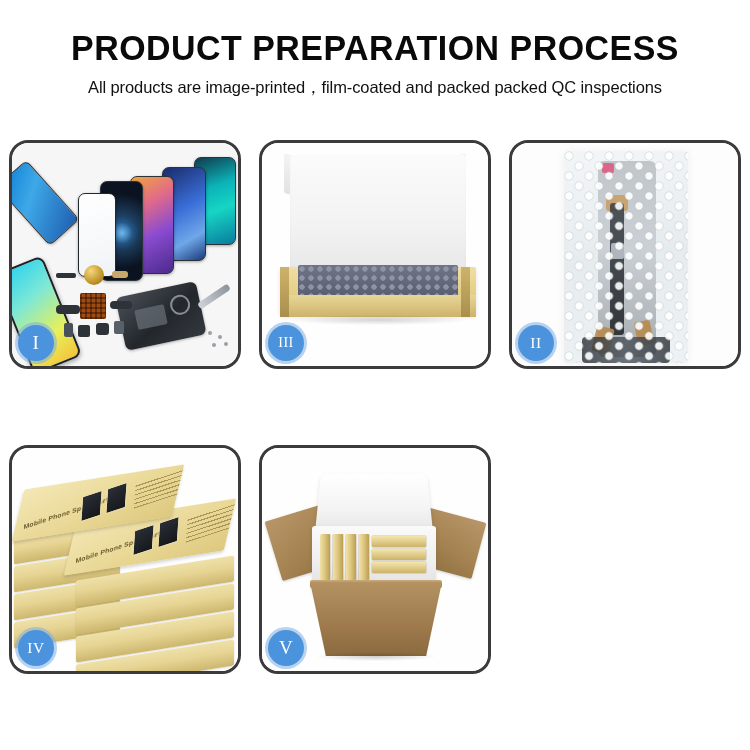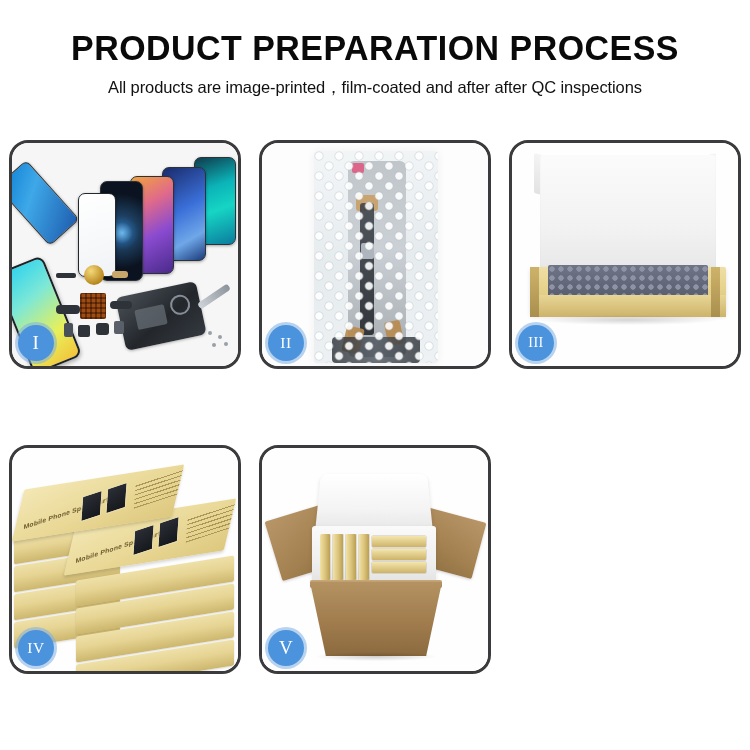--- a/index.html
+++ b/index.html
@@ -394,21 +394,21 @@
   .c6-shadow {
     position:absolute; left: 40px; top: 190px; width: 150px; height: 9px;
     background: radial-gradient(ellipse at center, rgba(0,0,0,.14), transparent 72%);
   }
 </style>
 </head>
 <body>
 
 <div class="header">
   <div class="title">PRODUCT PREPARATION PROCESS</div>
-  <div class="subtitle">All products are image-printed，film-coated and after after QC inspections</div>
+  <div class="subtitle">All products are image-printed，film-coated and packed packed QC inspections</div>
 </div>
 
 <div class="grid">
 
   <div class="panel">
     <div class="stage">
       <div class="p1bg"></div>
       <div class="pz-tiltblue"></div>
       <div class="phone pz-teal"></div>
       <div class="phone pz-blue"></div>
@@ -433,50 +433,50 @@
           <i></i>
           <i></i>
           <i></i>
         </div>
     </div>
     <div class="badge">I</div>
   </div>
 
   <div class="panel">
     <div class="stage">
+      <div class="p3bg"></div>
+      <div class="box3-lidflapL"></div>
+      <div class="box3-lidflapR"></div>
+      <div class="box3-lidback"></div>
+      <div class="box3-tray"></div>
+      <div class="box3-foam"></div>
+      <div class="box3-trayfront"></div>
+      <div class="box3-edgeL"></div>
+      <div class="box3-edgeR"></div>
+      <div class="box3-shadow"></div>
+    </div>
+    <div class="badge xwide">III</div>
+  </div>
+
+  <div class="panel">
+    <div class="stage">
       <div class="p2bg"></div>
       <div class="bubblebag">
         <div class="lcdpart"></div>
         <div class="flexhead"></div>
         <div class="flexcable"></div>
         <div class="flexchip"></div>
         <div class="connA"></div>
         <div class="connB"></div>
         <div class="bottomclutter"></div>
         <div class="pinktag"></div>
         <div class="bubbles"></div>
       </div>
     </div>
     <div class="badge wide">II</div>
-  </div>
-
-  <div class="panel">
-    <div class="stage">
-      <div class="p3bg"></div>
-      <div class="box3-lidflapL"></div>
-      <div class="box3-lidflapR"></div>
-      <div class="box3-lidback"></div>
-      <div class="box3-tray"></div>
-      <div class="box3-foam"></div>
-      <div class="box3-trayfront"></div>
-      <div class="box3-edgeL"></div>
-      <div class="box3-edgeR"></div>
-      <div class="box3-shadow"></div>
-    </div>
-    <div class="badge xwide">III</div>
   </div>
 
   <div class="panel">
     <div class="stage">
       <div class="p4bg"></div>
       <div class="stack">
 
         <div class="slab" style="left:0px; top:66px;  width:106px;"></div>
         <div class="slab" style="left:0px; top:94px;  width:106px;"></div>
         <div class="slab" style="left:0px; top:122px; width:106px;"></div>

